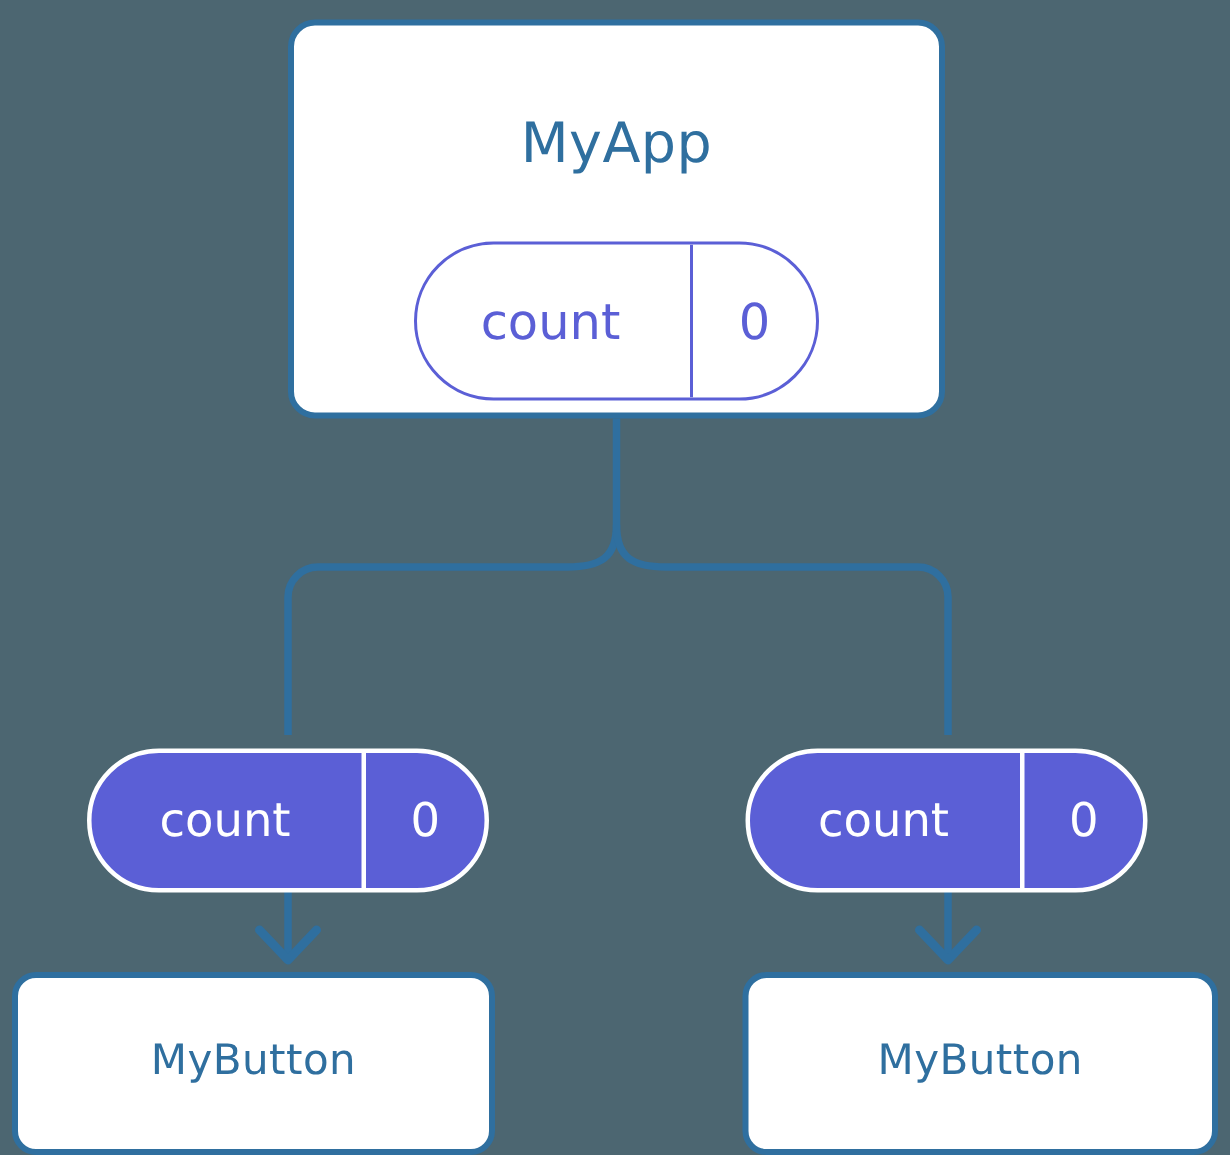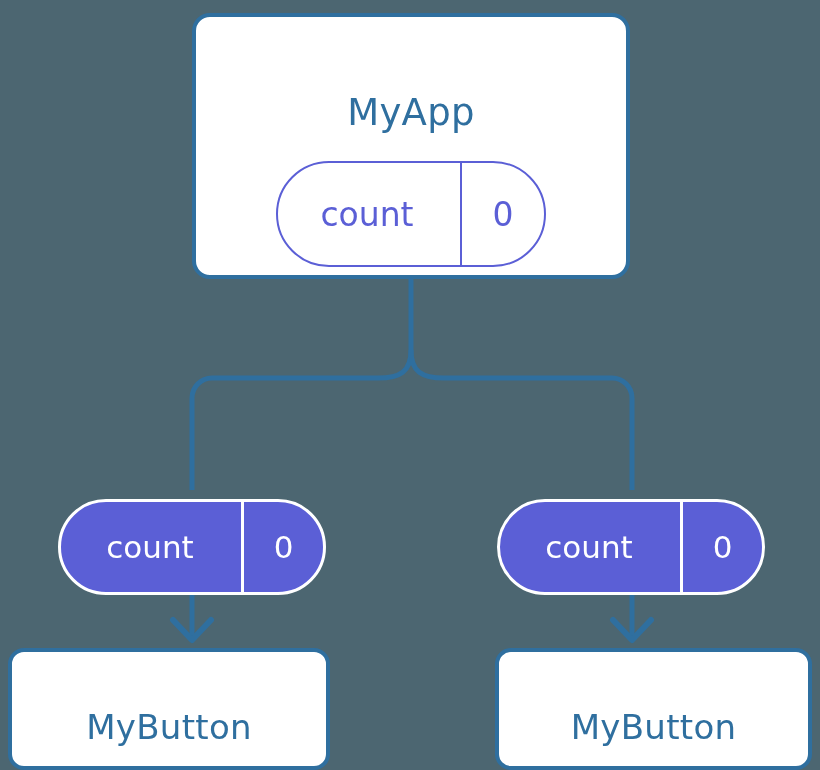--- a/index.html
+++ b/index.html
@@ -39,21 +39,20 @@
   .node-title {
     position: absolute;
     left: 0;
     right: 0;
     text-align: center;
     color: #2f6f9f;
     font-family: "DejaVu Sans", sans-serif;
     font-weight: 400;
     letter-spacing: 0.3px;
     white-space: nowrap;
-    margin-top: 17px;
   }
 
   
   #app-box {
     left: 192px;
     top: 13px;
     width: 438px;
     height: 266px;
   }
   #app-title {
@@ -64,21 +63,21 @@
   
   .button-box {
     top: 648px;
     height: 122px;
     border-radius: 16px;
   }
   #button-box-left  { left: 8px;   width: 322px; }
   #button-box-right { left: 495px; width: 317px; }
   .button-title {
     top: 38px;
-    font-size: 34px;
+    font-size: 28px;
   }
 
   
   .pill {
     position: absolute;
     box-sizing: border-box;
     display: flex;
     align-items: stretch;
     border-radius: 999px;
     overflow: hidden;

